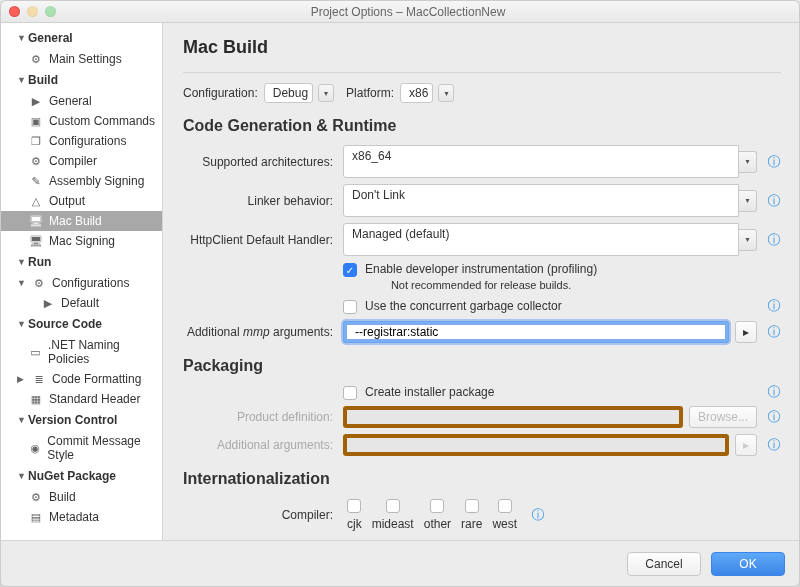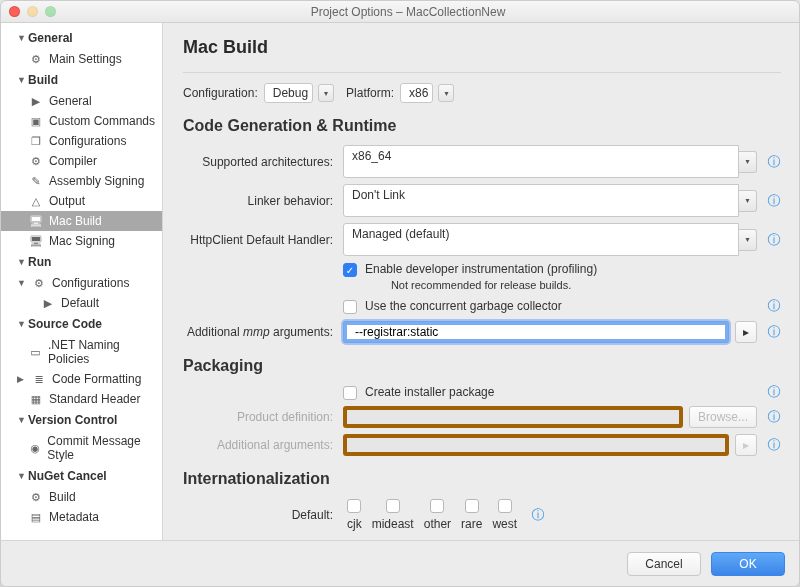--- a/index.html
+++ b/index.html
@@ -388,21 +388,21 @@
           <span class="tree-arrow">▼</span>
           <span>Version Control</span>
         </div>
       <div class="tree-item">
           <span class="ti-icon">◉</span>
           <span>Commit Message Style</span>
         </div>
 
       <div class="tree-group">
           <span class="tree-arrow">▼</span>
-          <span>NuGet Cancel</span>
+          <span>NuGet Package</span>
         </div>
       <div class="tree-item">
           <span class="ti-icon">⚙</span>
           <span>Build</span>
         </div>
       <div class="tree-item">
           <span class="ti-icon">▤</span>
           <span>Metadata</span>
         </div>
     </div>
@@ -494,21 +494,21 @@
       <div class="form-row">
         <div class="form-label disabled">Additional arguments:</div>
         <input class="text-input disabled" disabled="" style="">
         <span class="btn-small disabled" style="width:22px;padding:0;color:#ccc">▸</span>
         <span class="info-icon">ⓘ</span>
       </div>
 
       <div class="section-title" style="margin-top:14px">Internationalization</div>
 
       <div class="codesets-row">
-        <div class="cs-label">Default:</div>
+        <div class="cs-label">Compiler:</div>
         <div class="cs-item">
             <span class="checkbox"></span>
             <span>cjk</span>
           </div>
         <div class="cs-item">
             <span class="checkbox"></span>
             <span>mideast</span>
           </div>
         <div class="cs-item">
             <span class="checkbox"></span>

